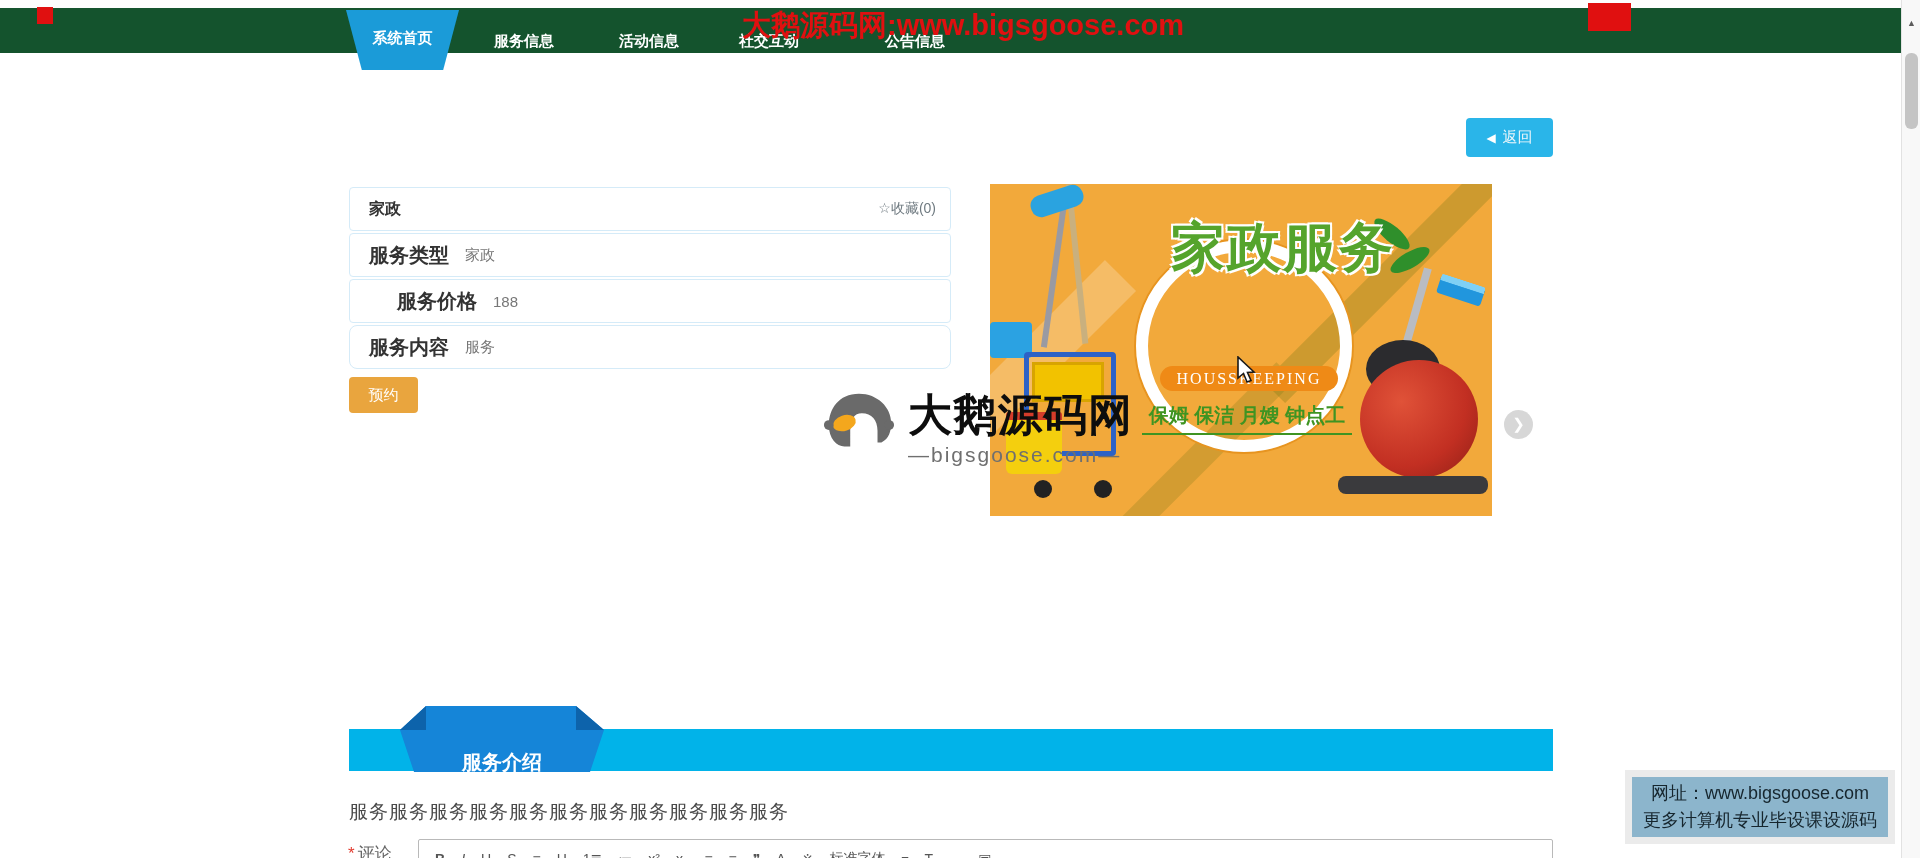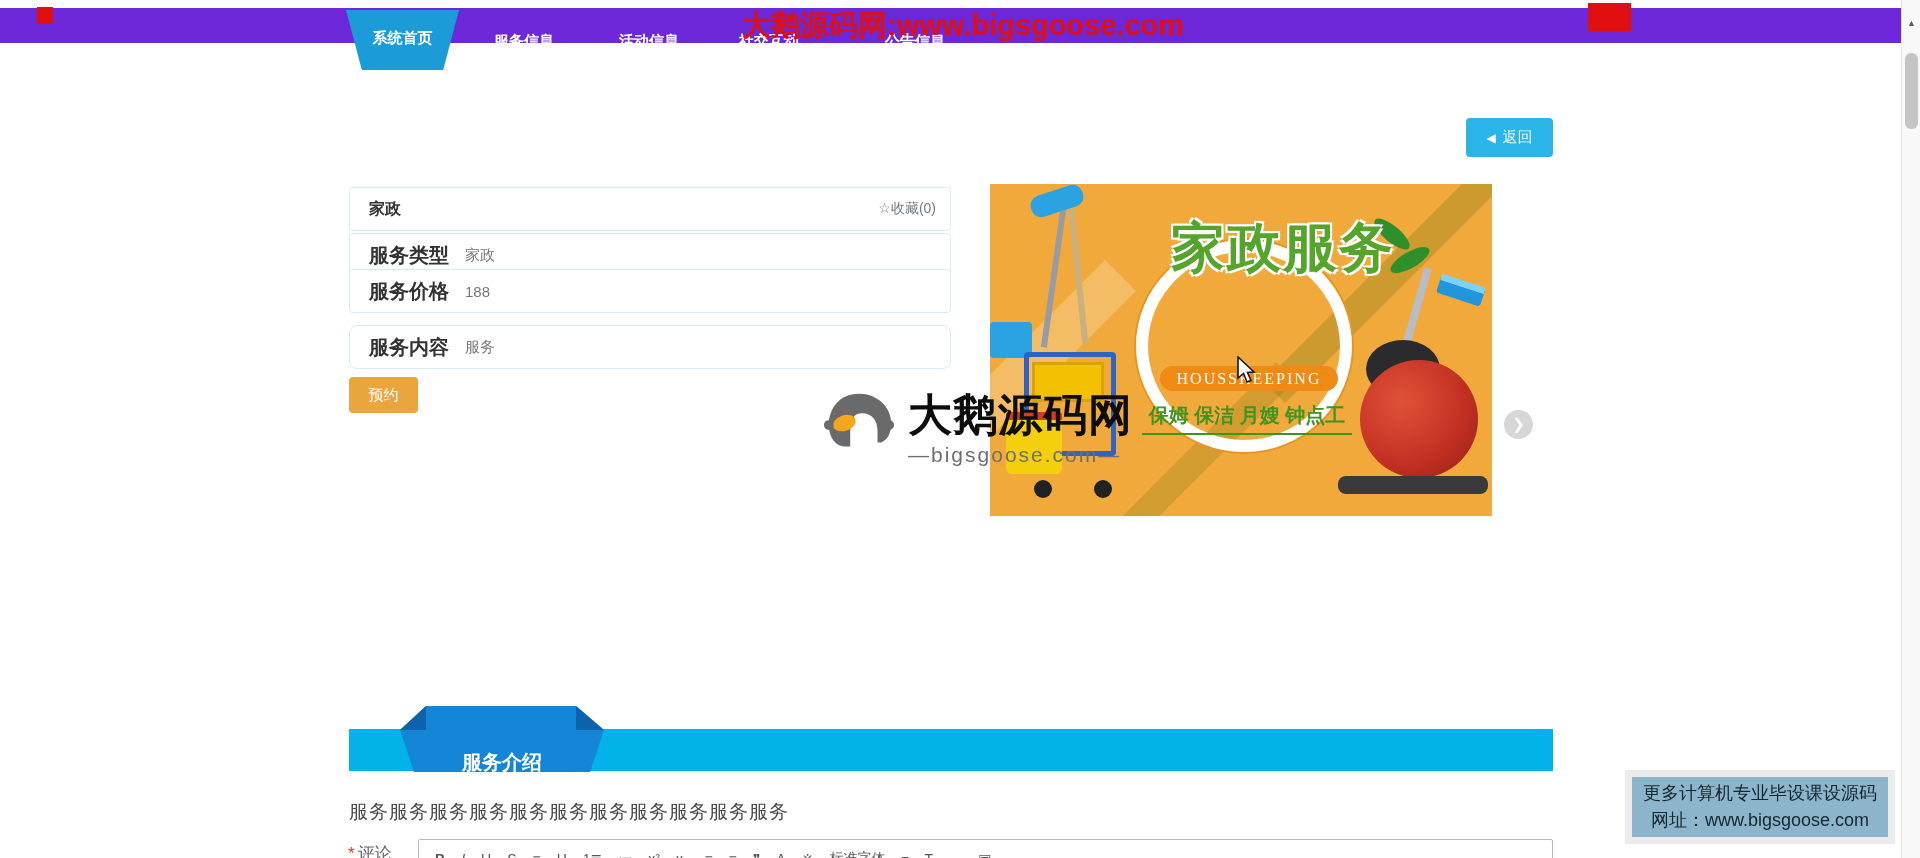--- a/index.html
+++ b/index.html
@@ -2,21 +2,21 @@
 <html><head>
 <meta charset="utf-8">
 <style>
   * { margin:0; padding:0; box-sizing:border-box; }
   html,body { width:1920px; height:858px; overflow:hidden; background:#fff;
     font-family:"Liberation Sans","DejaVu Sans",sans-serif; }
   #page { position:relative; width:1920px; height:858px; background:#fff; overflow:hidden; }
 
   
   .topstrip { position:absolute; left:0; top:0; width:1901px; height:8px; background:#fdfdfd; }
-  .navbar { position:absolute; left:0; top:8px; width:1901px; height:35px; background:#6d28d9; }
+  .navbar { position:absolute; left:0; top:8px; width:1901px; height:45px; background:#14532d; }
   .nav-tab { position:absolute; top:8px; height:49px; line-height:49px; width:110px;
     text-align:center; color:#fff; font-size:15px; font-weight:bold; cursor:pointer; }
   .nav-tab-active { position:absolute; left:346px; top:2px; width:113px; height:60px;
     background:#1b9bd8; clip-path:polygon(0 0,100% 0,86% 100%,14% 100%);
     color:#fff; font-size:15px; font-weight:bold; text-align:center; line-height:56px; cursor:pointer; }
   .t2 { left:469px; } .t3 { left:594px; } .t4 { left:714px; } .t5 { left:860px; }
 
   .red-wm { position:absolute; left:742px; top:6px; font-size:29px; font-weight:bold;
     color:#e01010; white-space:nowrap; z-index:60; }
   .red-blk-l { position:absolute; left:37px; top:7px; width:16px; height:17px; background:#e01010; z-index:60; }
@@ -34,21 +34,21 @@
   
   .back-btn { position:absolute; left:1466px; top:118px; width:87px; height:39px;
     background:#2ab5e9; border-radius:4px; color:#edf6fa; font-size:15px;
     display:flex; align-items:center; justify-content:center; gap:7px; cursor:pointer; }
   .back-tri { font-size:12px; color:#fff; }
 
   
   .drow { position:absolute; left:349px; width:602px; height:44px; background:#fff;
     border:1px solid #d5ebf8; border-radius:4px; display:flex; align-items:center; }
   .drow-title { top:187px; justify-content:space-between; padding:0 14px 0 19px; }
-  .dr1 { top:233px; } .dr2 { top:269px; } .dr3 { top:325px;border-radius:8px; }
+  .dr1 { top:233px; } .dr2 { top:279px;padding-left:28px; } .dr3 { top:325px;border-radius:8px; }
   .d-name { font-size:16px; font-weight:bold; color:#333; }
   .d-fav { font-size:14px; color:#6f7a80; cursor:pointer; }
   .d-label { font-size:20px; font-weight:bold; color:#333; width:96px; margin-left:19px; }
   .d-value { font-size:15px; color:#777; }
   .reserve-btn { position:absolute; left:349px; top:377px; width:69px; height:36px;
     background:#e9a53e; border:none; border-radius:4px; color:#fff; font-size:15px; cursor:pointer; }
 
   
   .ad { position:absolute; left:990px; top:184px; width:502px; height:332px;
     background:#f2a93b; overflow:hidden; cursor:pointer; }
@@ -265,22 +265,22 @@
       <span>标准字体</span>
       <span>▾</span>
       <span>T</span>
       <span>▭</span>
       <span>▣</span>
     </div>
   </div>
 
   <div class="promo">
     <div class="promo-in">
+      <div>网址：www.bigsgoose.com</div>
       <div>更多计算机专业毕设课设源码</div>
-      <div>网址：www.bigsgoose.com</div>
     </div>
   </div>
 
   <div class="scrollbar">
     <div class="sb-up">▲</div>
     <div class="sb-thumb"></div>
   </div>
 
 </div>
 

